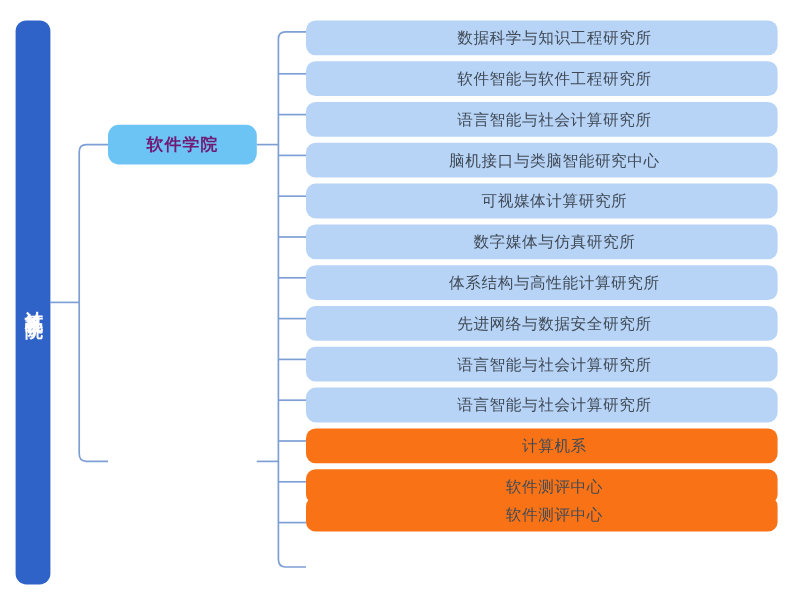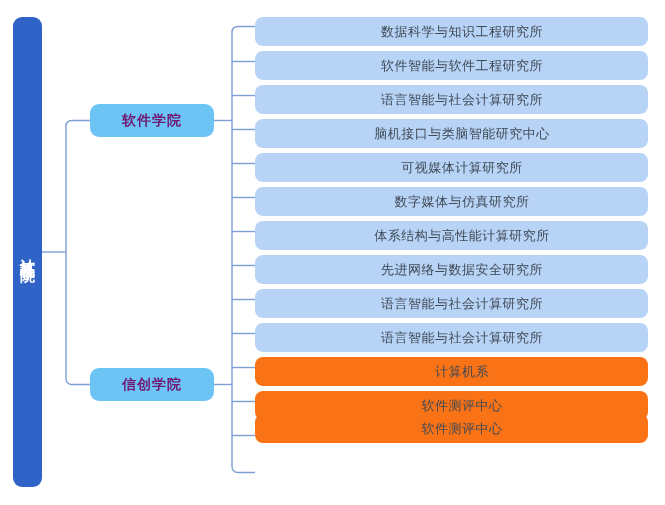--- a/index.html
+++ b/index.html
@@ -136,23 +136,20 @@
     </g>
   </svg>
 
   <div class="root-node">
     <span class="root-label">计算机学院</span>
   </div>
 
   <div class="branch-node branch-software">
     <span class="branch-label">软件学院</span>
   </div>
-  <div class="branch-node branch-xinchuang">
-    <span class="branch-label">信创学院</span>
-  </div>
 
   <div class="leaf-node tone-dark" style="top:17px">
     <span class="leaf-label">数据科学与知识工程研究所</span>
   </div>
   <div class="leaf-node tone-dark" style="top:51px">
     <span class="leaf-label">软件智能与软件工程研究所</span>
   </div>
   <div class="leaf-node tone-dark" style="top:85px">
     <span class="leaf-label">语言智能与社会计算研究所</span>
   </div>

